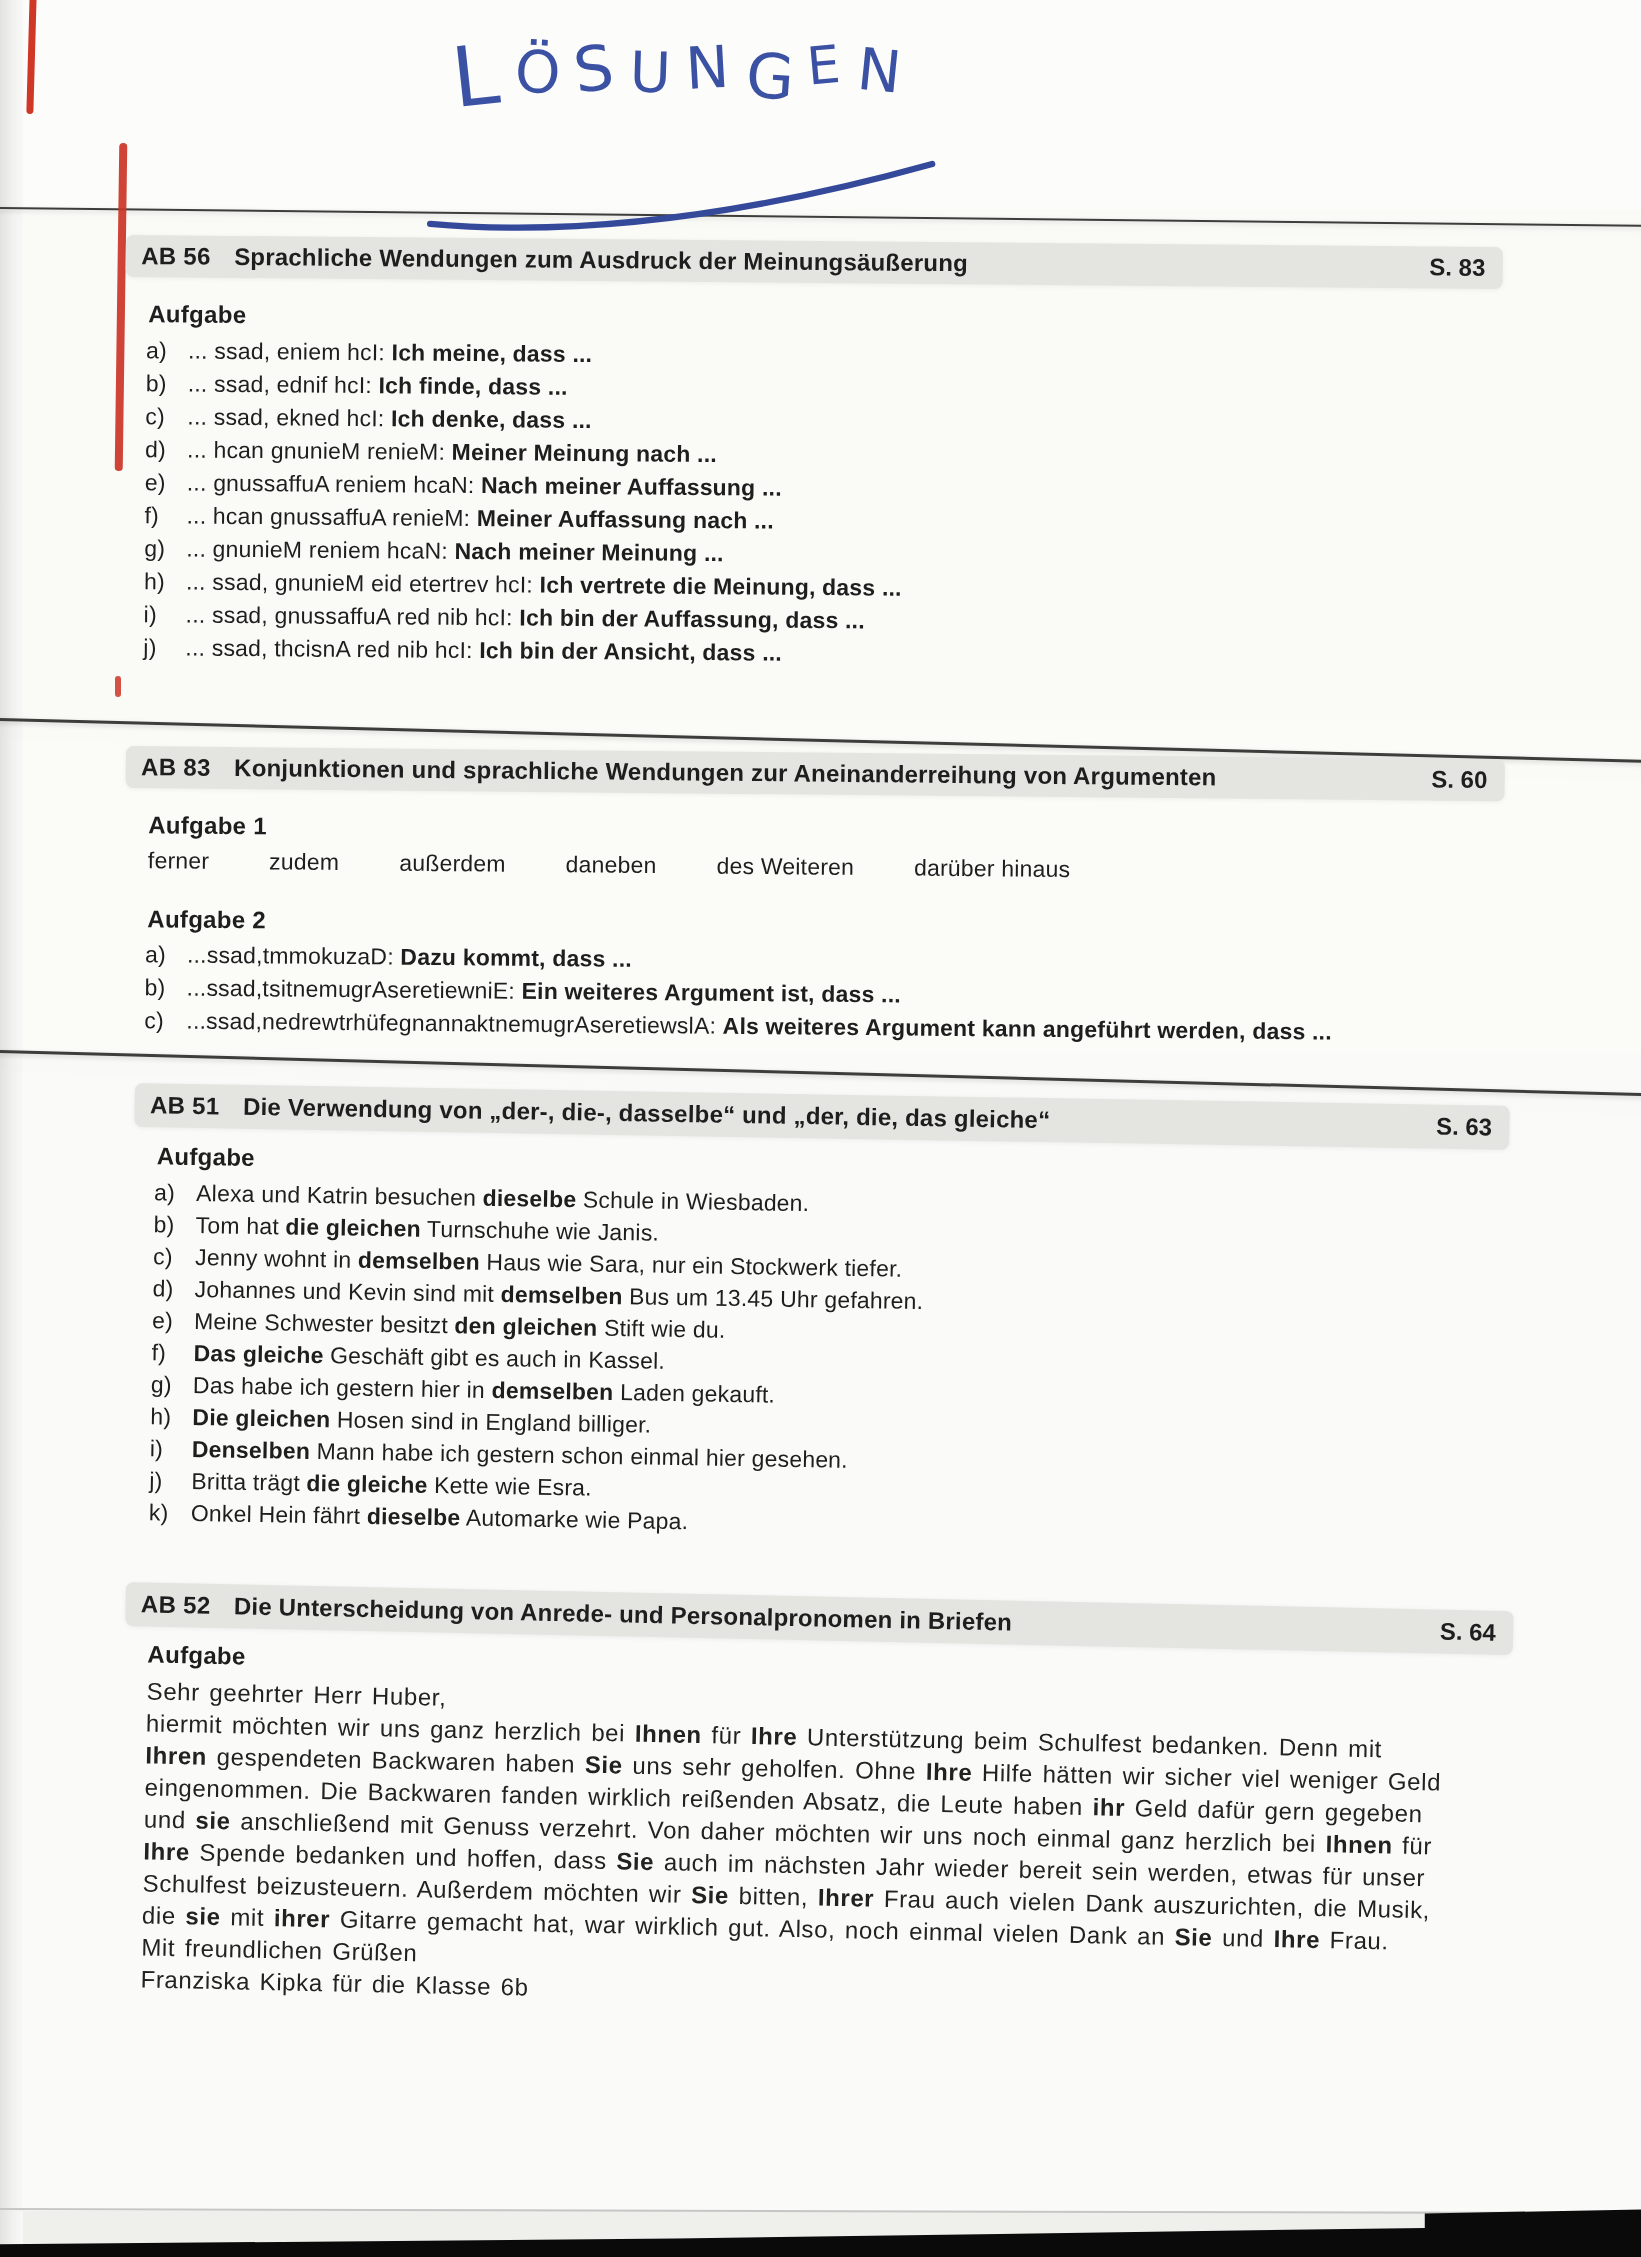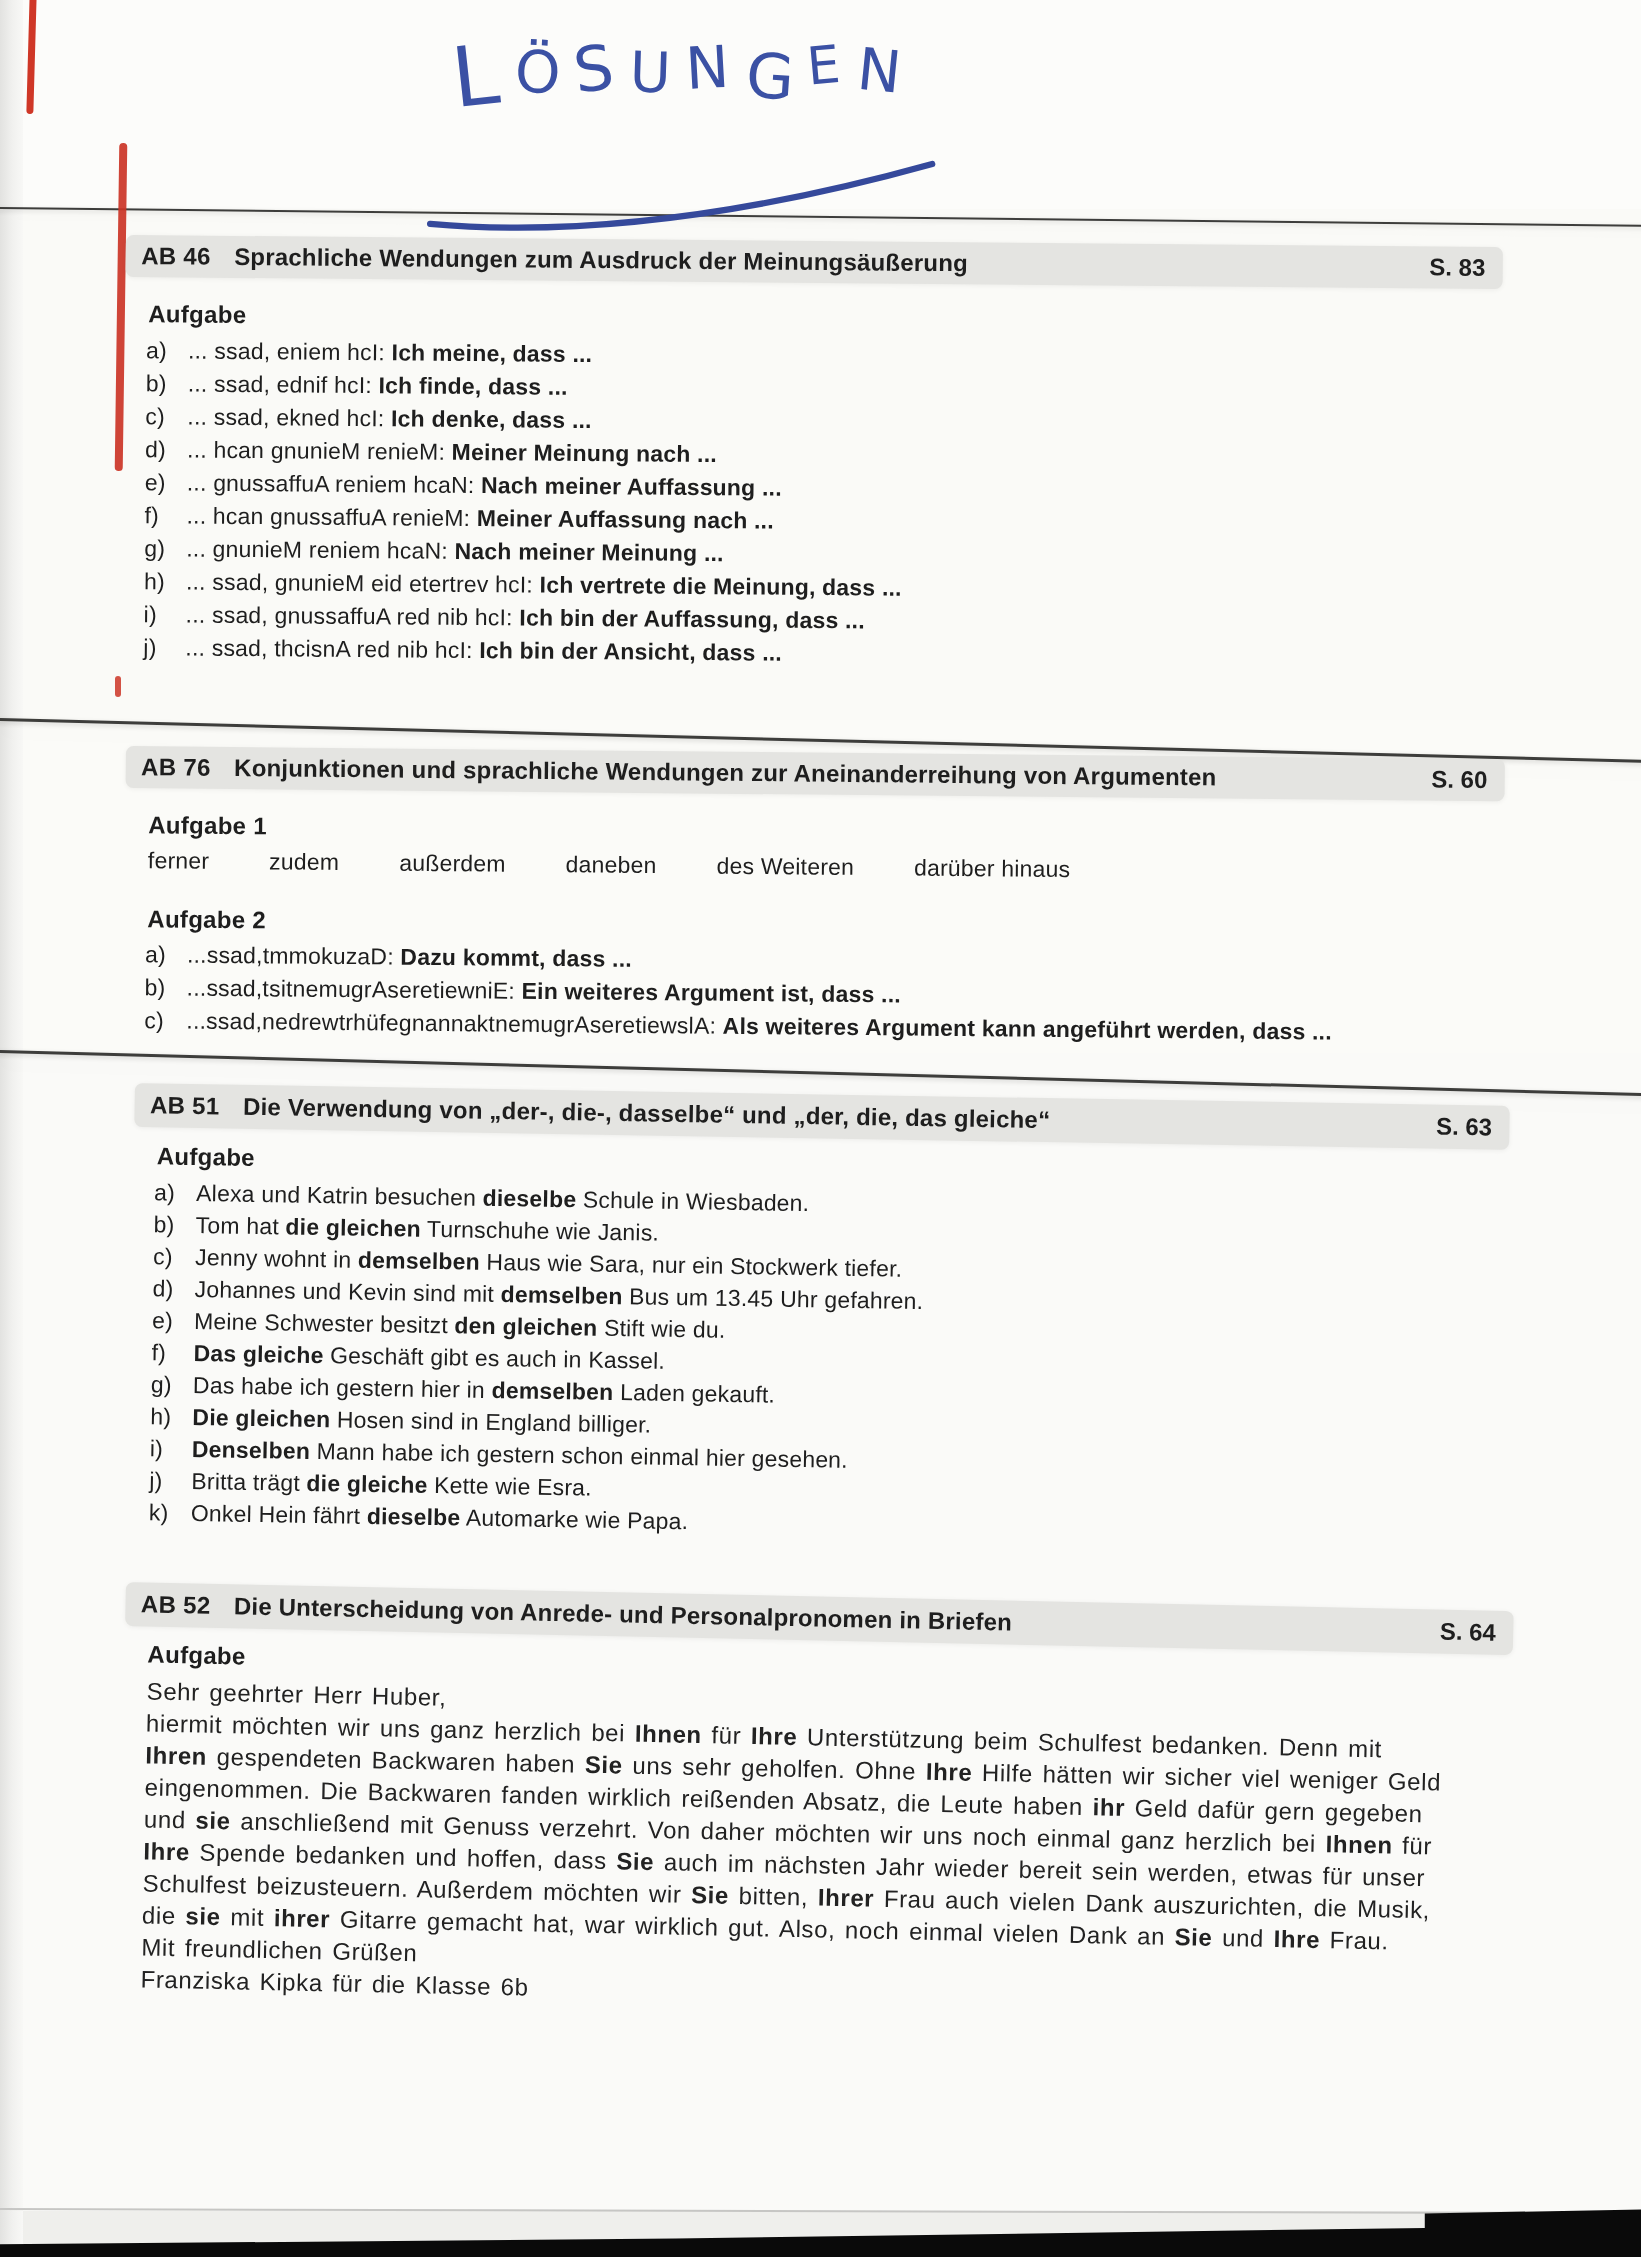--- a/index.html
+++ b/index.html
@@ -98,21 +98,21 @@
       <span>G</span>
       <span>E</span>
       <span>N</span>
     </div>
   <svg class="hw-underline" width="560" height="116" viewBox="0 0 580 120">
     <path d="M 25 92 Q 250 112 545 30" fill="none" stroke="#35499b" stroke-width="6.5" stroke-linecap="round"></path>
   </svg>
 
   <section class="sec" id="sec46">
     <div class="hdr">
-      <span class="hid">AB 46</span>
+      <span class="hid">AB 56</span>
       <span class="htitle">Sprachliche Wendungen zum Ausdruck der Meinungsäußerung</span>
       <span class="hpage">S. 83</span>
     </div>
     <div class="task-label">Aufgabe</div>
     <div class="ex-list">
         <div class="ex-row">
           <span class="ex-lbl">a)</span>
           <span class="ex-txt"><span>... ssad, eniem hcI: </span><span class="b">Ich meine, dass ...</span></span>
         </div>
         <div class="ex-row">
@@ -149,21 +149,21 @@
         </div>
         <div class="ex-row">
           <span class="ex-lbl">j)</span>
           <span class="ex-txt"><span>... ssad, thcisnA red nib hcI: </span><span class="b">Ich bin der Ansicht, dass ...</span></span>
         </div>
       </div>
   </section>
 
   <section class="sec" id="sec48">
     <div class="hdr">
-      <span class="hid">AB 76</span>
+      <span class="hid">AB 83</span>
       <span class="htitle">Konjunktionen und sprachliche Wendungen zur Aneinanderreihung von Argumenten</span>
       <span class="hpage">S. 60</span>
     </div>
     <div class="task-label">Aufgabe 1</div>
     <div class="word-row">
         <span class="word">ferner</span>
         <span class="word">zudem</span>
         <span class="word">außerdem</span>
         <span class="word">daneben</span>
         <span class="word">des Weiteren</span>

